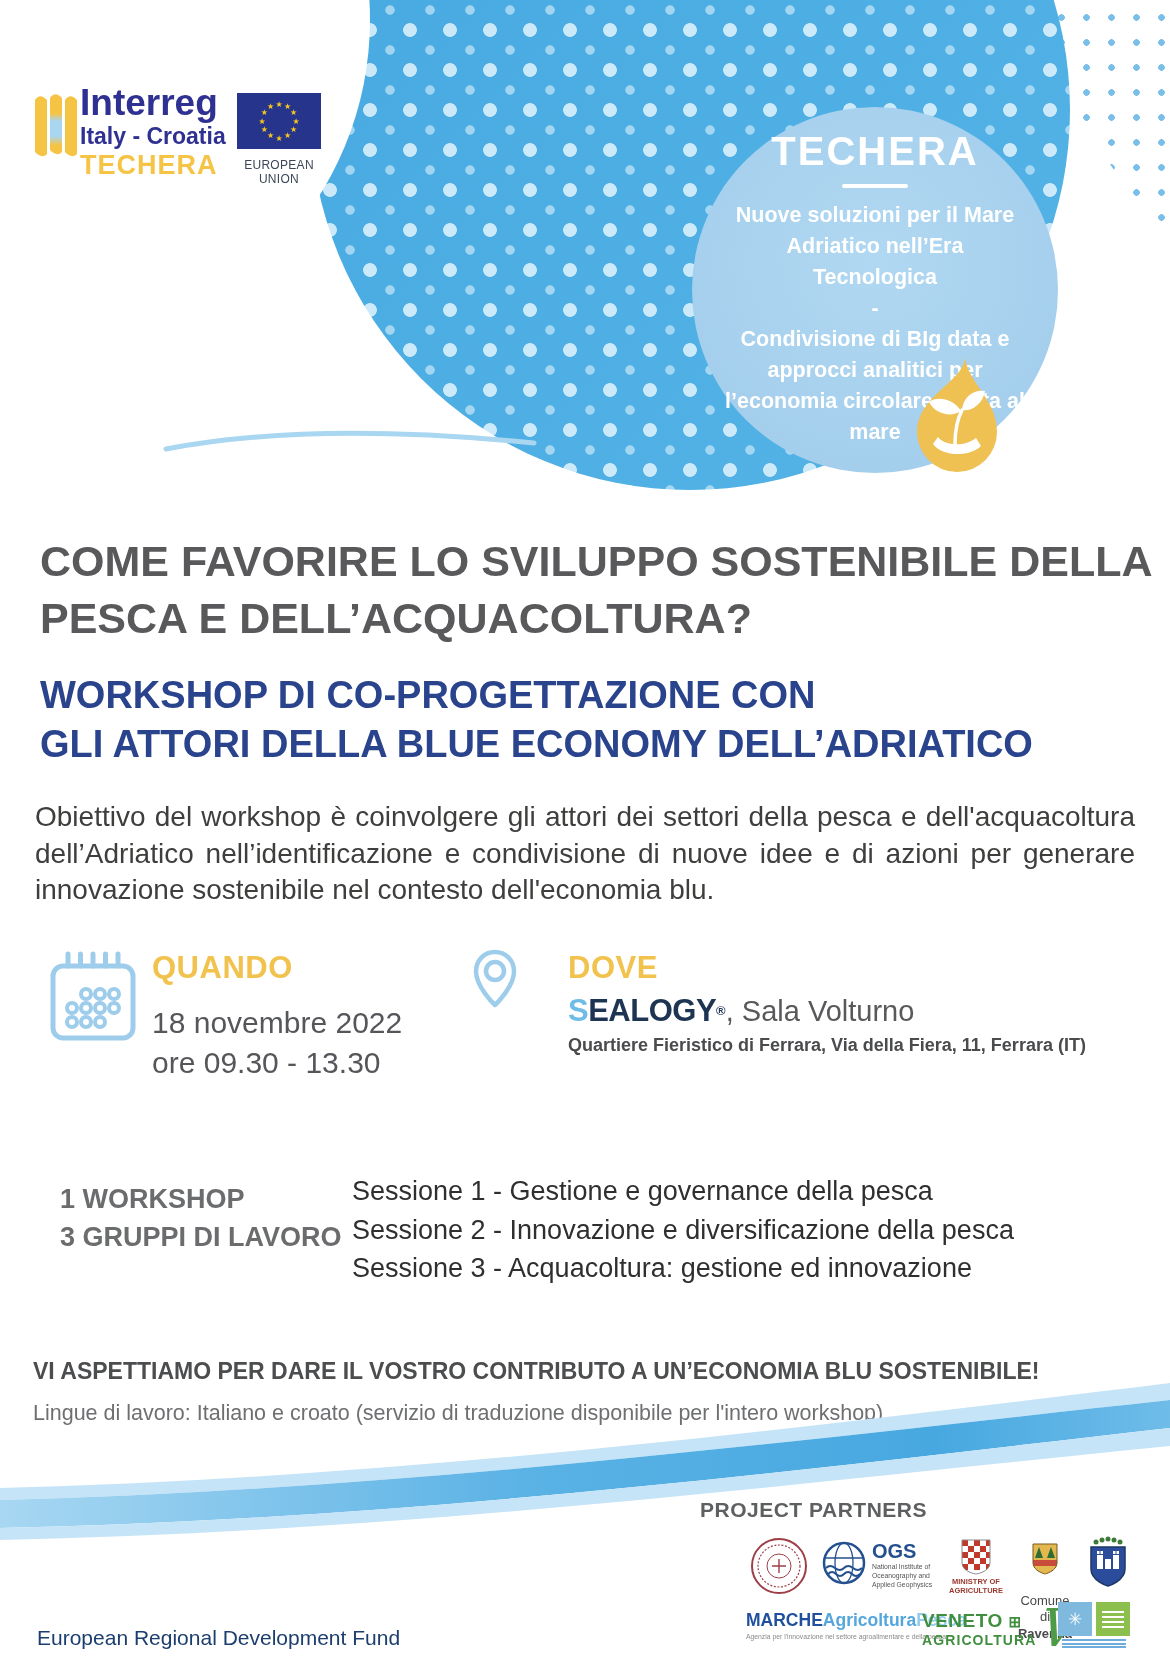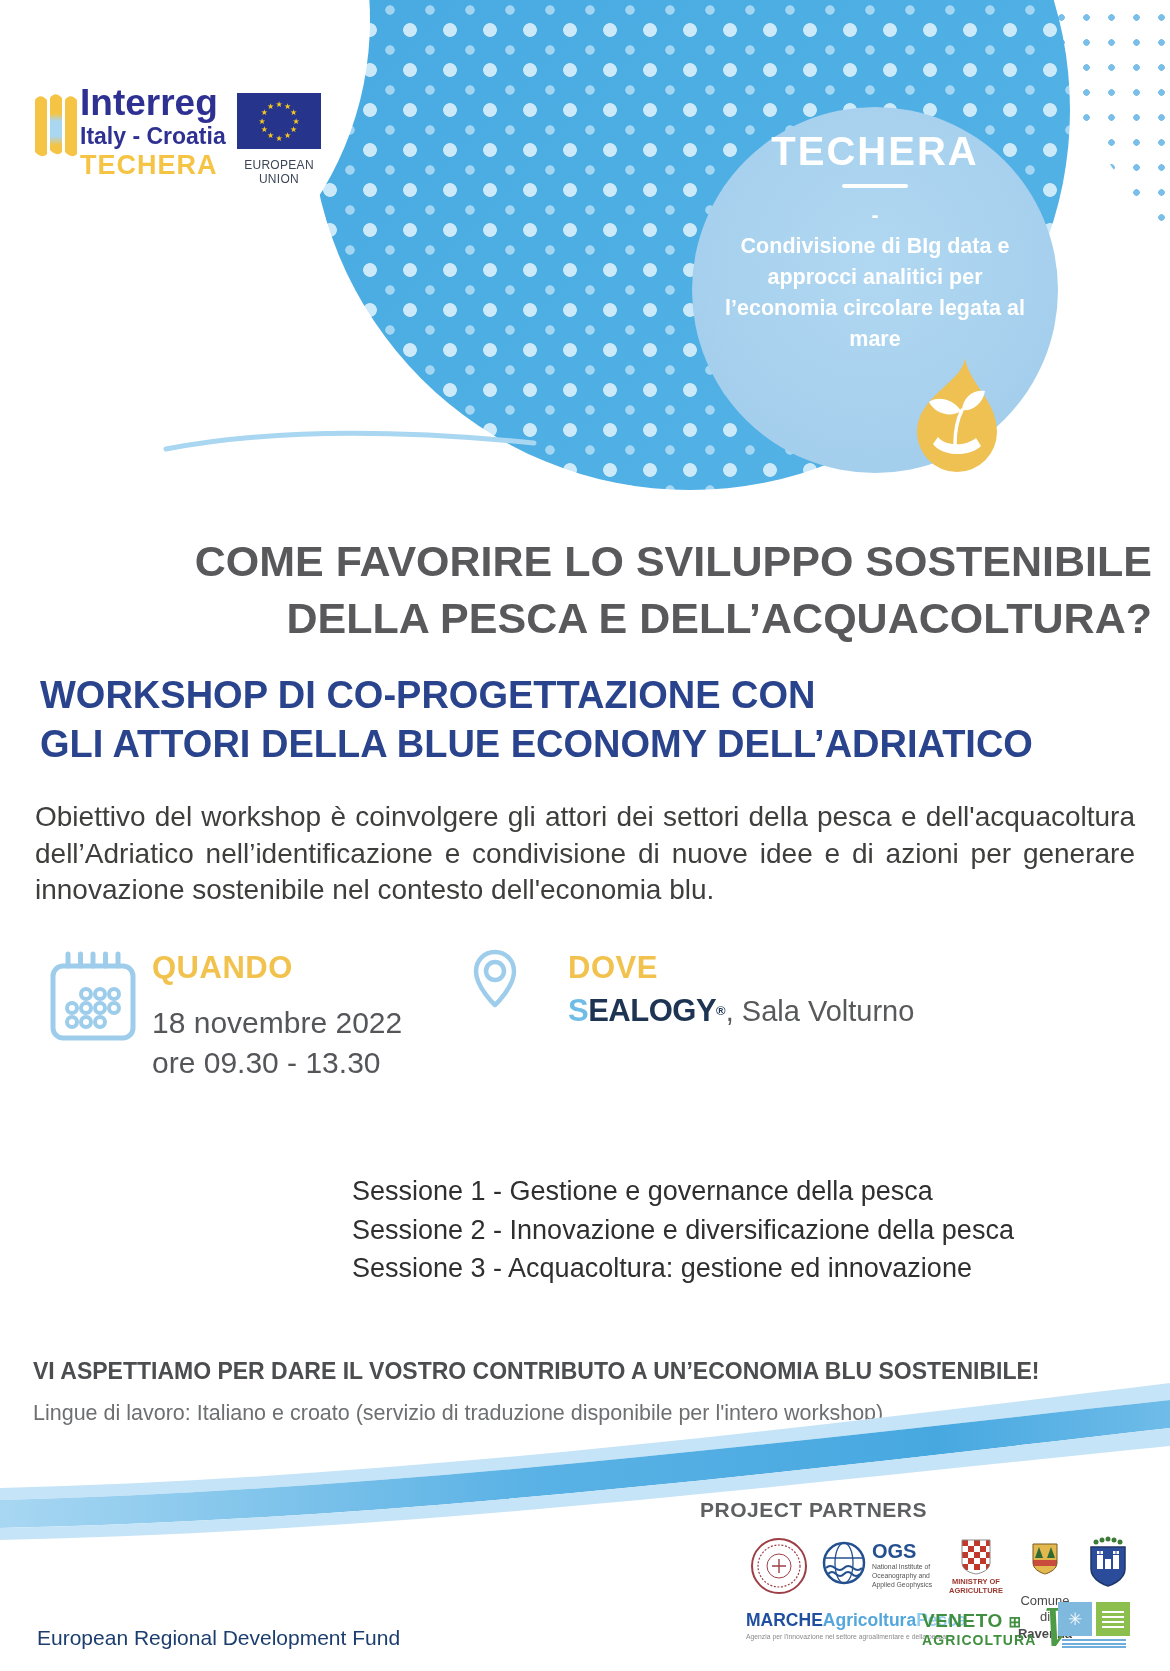--- a/index.html
+++ b/index.html
@@ -37,21 +37,21 @@
   .logo-text{position:absolute;left:47px;top:0;white-space:nowrap;}
   .logo-brand{font-size:37px;font-weight:800;color:#2E3192;line-height:1.05;}
   .logo-program{font-size:23px;font-weight:600;color:#2E3192;line-height:1.2;}
   .logo-project{font-size:27px;font-weight:800;color:#F5C445;letter-spacing:1px;line-height:1.15;}
   .eu-flag{position:absolute;left:204px;top:9px;width:84px;text-align:center;}
   .eu-label{font-size:12px;font-weight:400;color:#3C4656;letter-spacing:.3px;margin-top:5px;}
 
   
   .abs{position:absolute;}
   .headline{left:40px;top:533px;width:1112px;font-size:43px;font-weight:800;
-    color:#59595B;line-height:1.33;text-align:right;}
+    color:#59595B;line-height:1.33;}
   .subheadline{left:40px;top:671px;font-size:38px;font-weight:800;color:#2A438D;line-height:1.3;}
   .description{left:35px;top:799px;width:1100px;font-size:28px;color:#3E3E3D;
     text-align:justify;line-height:1.31;}
 
   .when-icon{left:48px;top:950px;}
   .when-text{left:152px;top:950px;}
   .where-icon{left:470px;top:946px;}
   .where-text{left:568px;top:950px;}
   .info-label{font-size:31px;font-weight:800;color:#F2C24E;letter-spacing:.5px;}
   .info-line{font-size:30px;color:#55565A;margin-top:20px;}
@@ -106,20 +106,21 @@
     <div class="corner-dots"></div>
     <div class="blob"></div>
     <div class="white-circle"></div>
     <svg class="hero-arc" width="380" height="52" viewBox="0 0 380 52">
       <path d="M6,34 Q150,6 374,28" stroke="#A9D6F0" stroke-width="5" fill="none" stroke-linecap="round"></path>
     </svg>
 
     <div class="badge">
       <div class="badge-title">TECHERA</div>
       <div class="badge-rule"></div>
+      <div class="badge-sub">Nuove soluzioni per il Mare Adriatico nell’Era Tecnologica</div>
       <div class="badge-sub">-</div>
       <div class="badge-sub">Condivisione di BIg data e approcci analitici per l’economia circolare legata al mare</div>
     </div>
 
     <svg class="drop" width="104" height="130" viewBox="0 0 104 130">
       <path d="M60,2 C58,26 12,40 12,76 a40,40 0 0 0 80,0 C92,44 64,28 60,2 Z" fill="#EFC052"></path>
       <path d="M50,88 C50,74 52,64 57,54" stroke="#fff" stroke-width="3.5" fill="none" stroke-linecap="round"></path>
       <path d="M56,55 C48,42 32,40 24,46 C30,58 46,62 56,55 Z" fill="#fff"></path>
       <path d="M57,54 C58,40 70,33 80,35 C78,48 66,56 57,54 Z" fill="#fff"></path>
       <path d="M28,88 C36,100 64,102 76,90 L71,82 C60,91 40,90 33,81 Z" fill="#fff"></path>
@@ -205,22 +206,27 @@
     <g stroke="#9ECDEB" fill="none" stroke-width="4.5" stroke-linecap="round" stroke-linejoin="round">
       <path d="M25,6 C14,6 6,14.5 6,25.5 C6,41 25,59 25,59 C25,59 44,41 44,25.5 C44,14.5 36,6 25,6 Z"></path>
       <circle cx="25" cy="25" r="9"></circle>
     </g>
   </svg>
   <div class="abs where-text">
     <div class="info-label">DOVE</div>
     <div class="venue-line">
       <span class="venue-brand"><span class="s">S</span><span>EALOGY</span></span><span class="venue-reg">®</span><span class="venue-suffix">, Sala Volturno</span>
     </div>
-  </div>
-
+    <div class="venue-address">Quartiere Fieristico di Ferrara, Via della Fiera, 11, Ferrara (IT)</div>
+  </div>
+
+  <div class="abs program-left">
+    <div>1 WORKSHOP</div>
+    <div>3 GRUPPI DI LAVORO</div>
+  </div>
   <div class="abs sessions">
     <div>Sessione 1 - Gestione e governance della pesca</div>
     <div>Sessione 2 - Innovazione e diversificazione della pesca</div>
     <div>Sessione 3 - Acquacoltura: gestione ed innovazione</div>
   </div>
 
   <div class="abs closing-emphasis">VI ASPETTIAMO PER DARE IL VOSTRO CONTRIBUTO A UN’ECONOMIA BLU SOSTENIBILE!</div>
   <div class="abs closing-languages">Lingue di lavoro: Italiano e croato (servizio di traduzione disponibile per l'intero workshop)</div>
 
   <svg class="wave" width="1170" height="200" viewBox="0 0 1170 200">

